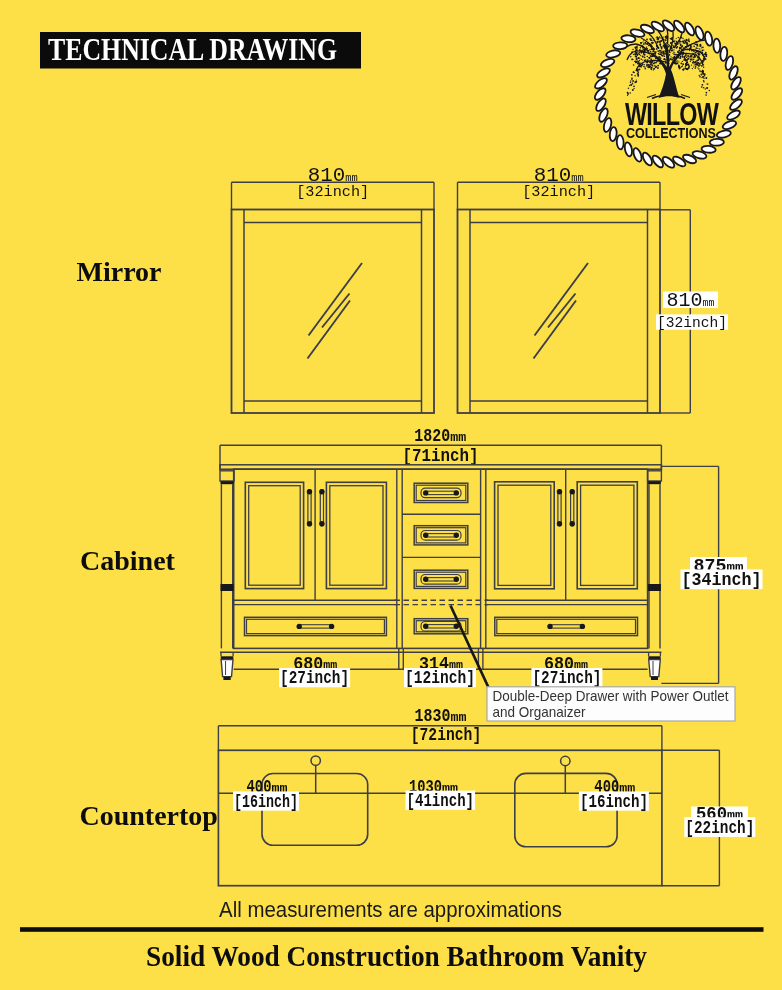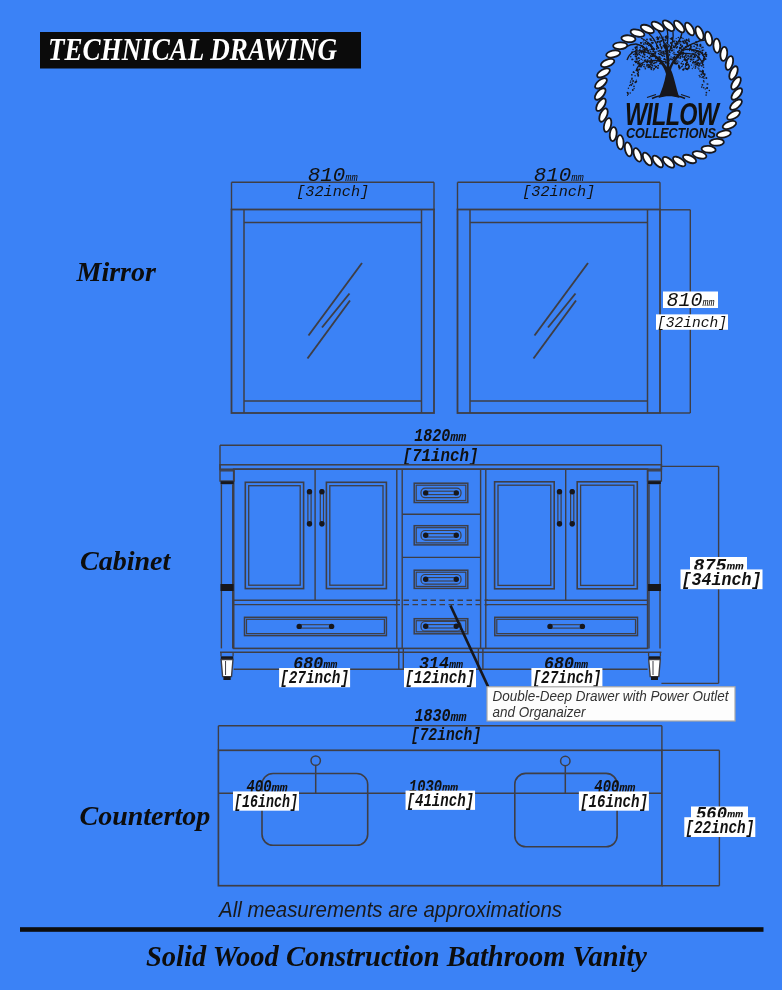--- a/index.html
+++ b/index.html
@@ -1,15 +1,15 @@
 <!DOCTYPE html>
 <html><head><meta charset="utf-8">
 <style>
  html,body{margin:0;padding:0;background:#ffffff;}
- #page{position:relative;width:782px;height:990px;background:#3b82f6;overflow:hidden;font-style:italic;}
+ #page{position:relative;width:782px;height:990px;background:#fde047;overflow:hidden;}
 </style></head><body>
 <div id="page">
 <svg width="782" height="990" viewBox="0 0 782 990">
 <rect x="40" y="32" width="321" height="36.5" fill="#0b0b0b"></rect>
 <text x="192.5" y="60" text-anchor="middle" font-family="Liberation Serif,serif" font-weight="bold" font-size="32" fill="#fff" textLength="289" lengthAdjust="spacingAndGlyphs">TECHNICAL DRAWING</text>
 <ellipse cx="736.8" cy="94.0" rx="3.4" ry="7.1" fill="#fff" stroke="#17171c" stroke-width="1.8" transform="rotate(42.0 736.8 94.0)"></ellipse>
 <ellipse cx="736.0" cy="104.7" rx="3.4" ry="7.1" fill="#fff" stroke="#17171c" stroke-width="1.8" transform="rotate(51.0 736.0 104.7)"></ellipse>
 <ellipse cx="733.5" cy="115.1" rx="3.4" ry="7.1" fill="#fff" stroke="#17171c" stroke-width="1.8" transform="rotate(60.0 733.5 115.1)"></ellipse>
 <ellipse cx="729.4" cy="125.0" rx="3.4" ry="7.1" fill="#fff" stroke="#17171c" stroke-width="1.8" transform="rotate(69.0 729.4 125.0)"></ellipse>
 <ellipse cx="723.8" cy="134.1" rx="3.4" ry="7.1" fill="#fff" stroke="#17171c" stroke-width="1.8" transform="rotate(78.0 723.8 134.1)"></ellipse>

